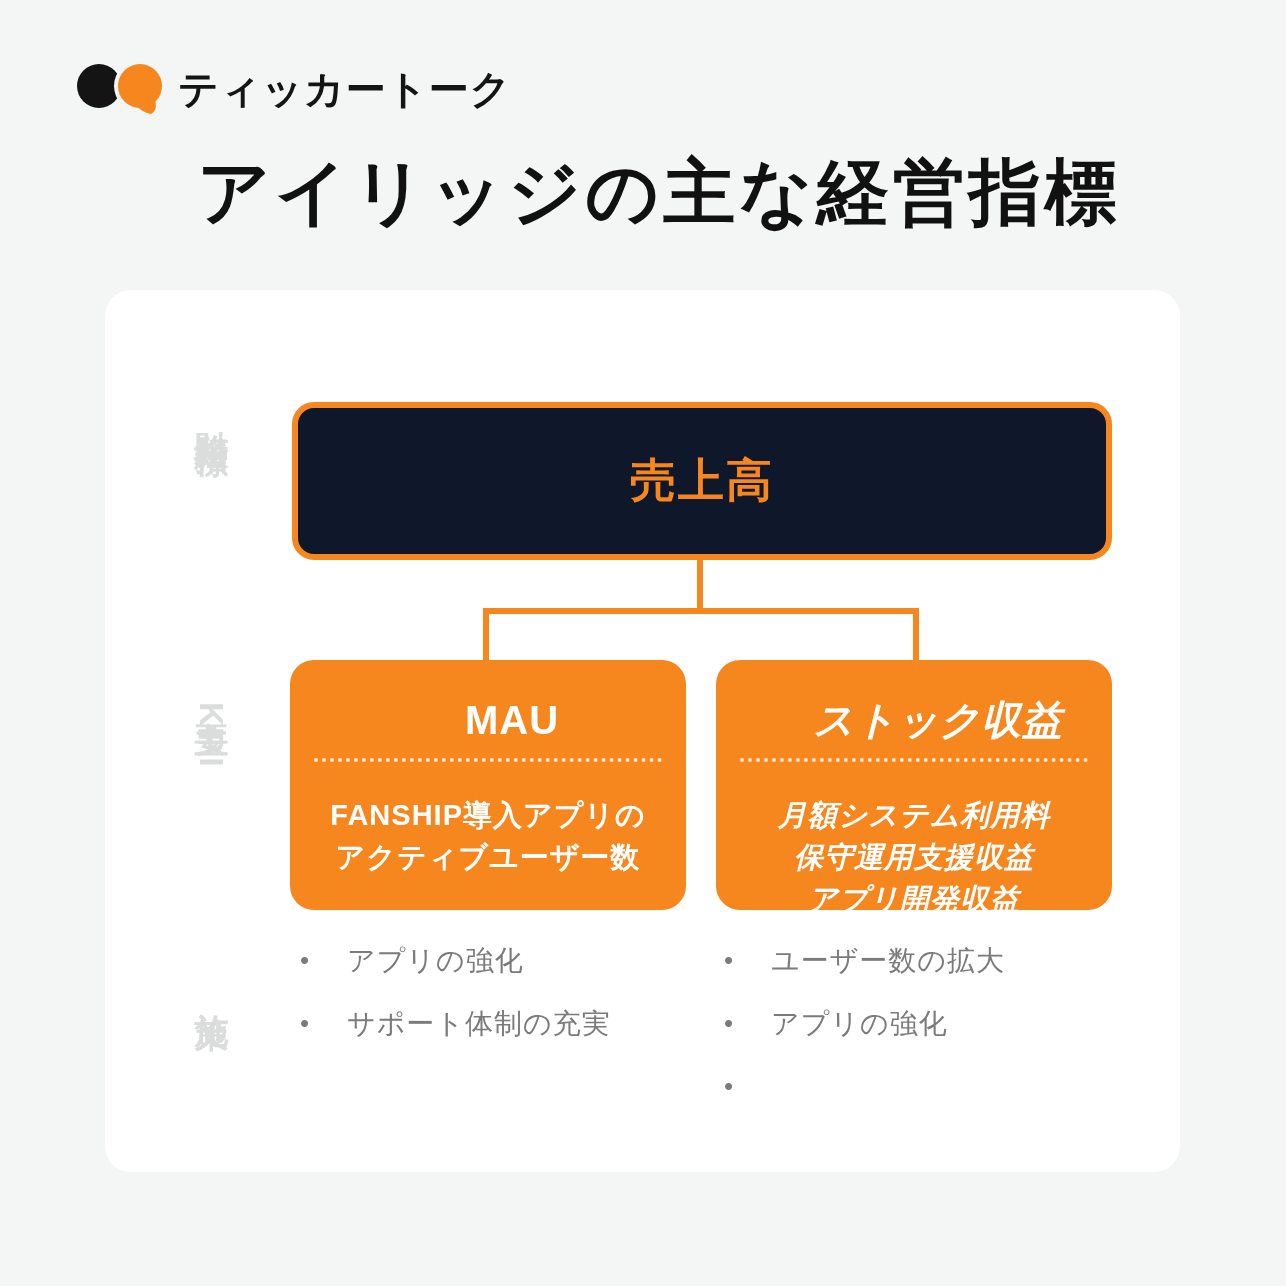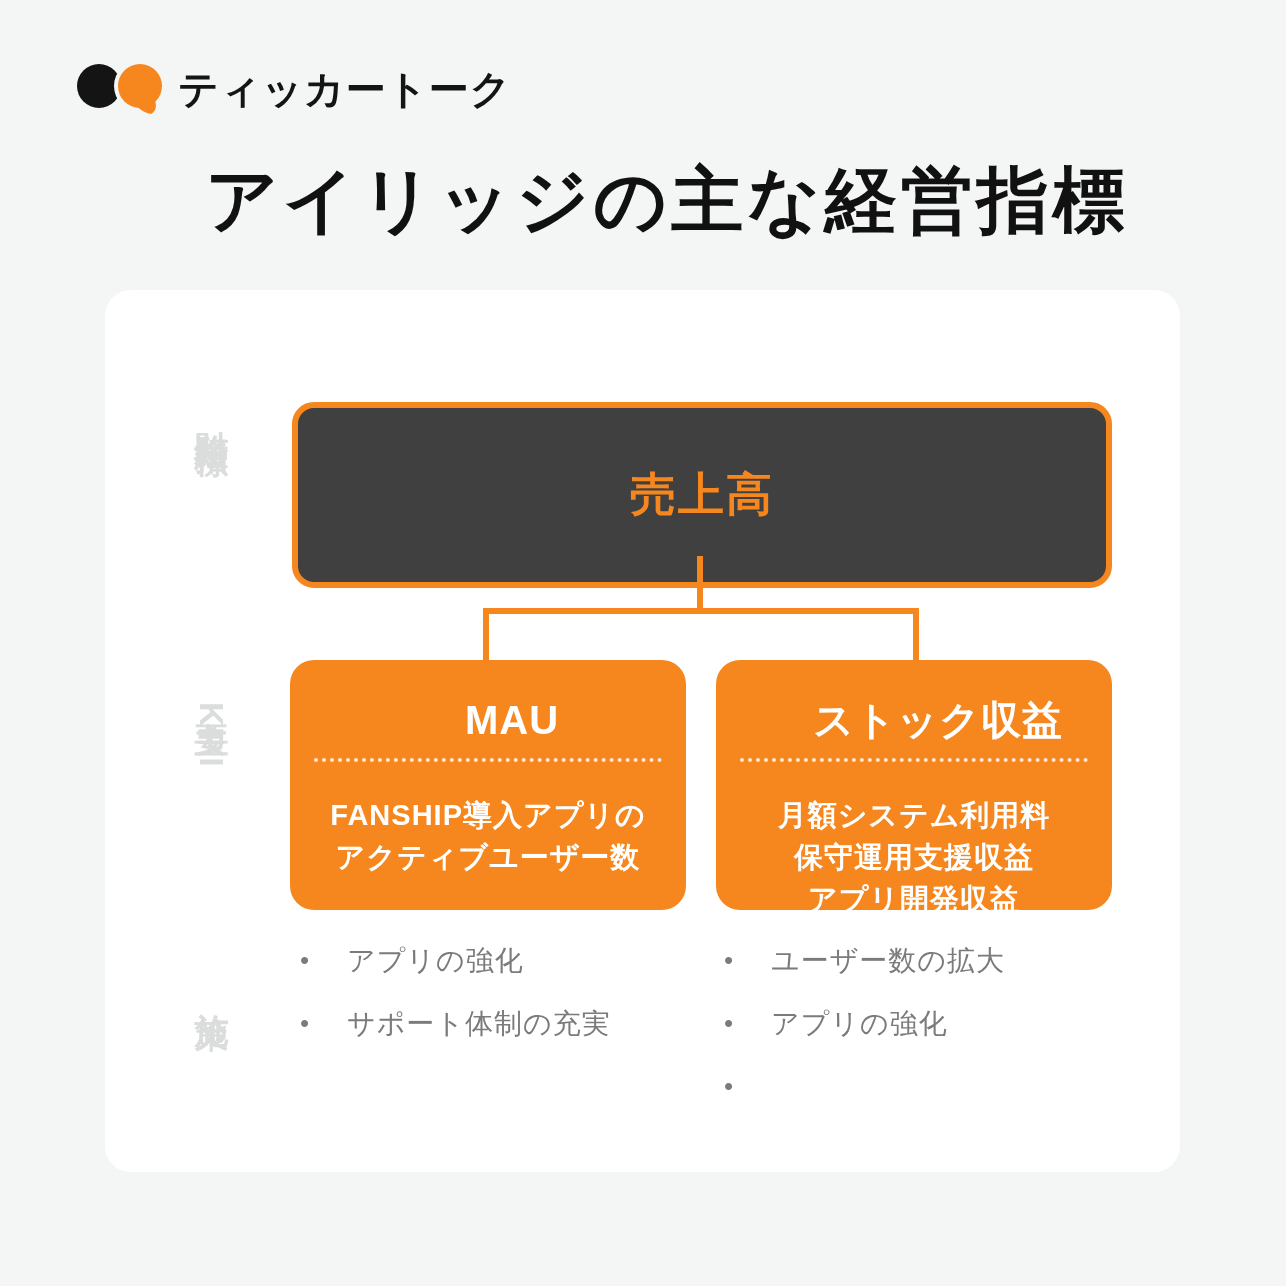--- a/index.html
+++ b/index.html
@@ -12,21 +12,21 @@
   }
   .page{position:absolute;inset:0;}
 
   
   .logo-row{position:absolute;left:76px;top:58px;display:flex;align-items:center;gap:8px;}
   .logo-mark{width:94px;height:62px;display:block;}
   .brand-text{font-size:40px;font-weight:800;color:#141414;letter-spacing:1px;}
 
   
   .page-title{
-    position:absolute;left:193px;top:146px;margin:12px;
+    position:absolute;left:193px;top:146px;margin:4px;
     font-size:72px;line-height:1.18;font-weight:900;color:#111;
     letter-spacing:4px;white-space:nowrap;
   }
 
   
   .card{
     position:absolute;left:105px;top:290px;width:1075px;height:882px;
     background:#ffffff;border-radius:26px;
   }
 
@@ -35,39 +35,39 @@
     position:absolute;left:189px;
     writing-mode:vertical-rl;text-orientation:mixed;
     font-size:34px;font-weight:700;color:#dbdddc;letter-spacing:4px;
   }
   .row-label.financial{top:404px;}
   .row-label.kpi{top:694px;}
   .row-label.measures{top:986px;}
 
   
   .root-box{
-    position:absolute;left:292px;top:402px;width:820px;height:186px;
+    position:absolute;left:292px;top:402px;width:820px;height:158px;
     box-sizing:border-box;border:6px solid #f6871e;border-radius:22px;
-    background:#404040;display:flex;align-items:center;justify-content:center;
+    background:#0f172a;display:flex;align-items:center;justify-content:center;
   }
   .root-box .root-label{font-size:46px;font-weight:700;color:#f6871e;letter-spacing:2px;}
 
   .connector{position:absolute;background:#f6871e;}
   .conn-stem{left:697px;top:556px;width:6px;height:56px;}
   .conn-hbar{left:483px;top:608px;width:436px;height:6px;}
   .conn-drop-left{left:483px;top:608px;width:6px;height:54px;}
   .conn-drop-right{left:913px;top:608px;width:6px;height:54px;}
 
   .kpi-box{
     position:absolute;top:660px;width:396px;height:250px;
     box-sizing:border-box;background:#f6871e;border-radius:24px;
     color:#fff;text-align:center;padding-top:34px;
   }
   .kpi-box.left{left:290px;}
-  .kpi-box.right{left:716px;}
+  .kpi-box.right{left:716px;font-style:italic;}
   .kpi-heading{font-size:40px;font-weight:700;line-height:52px;letter-spacing:1px;padding-left:48px;}
   .kpi-divider{
     border:0;border-top:4px dotted rgba(255,255,255,0.8);
     margin:12px 24px 0 24px;height:0;
   }
   .kpi-desc{
     margin-top:32px;font-size:29px;font-weight:700;line-height:42px;
     white-space:pre-line;letter-spacing:1px;
   }
 

